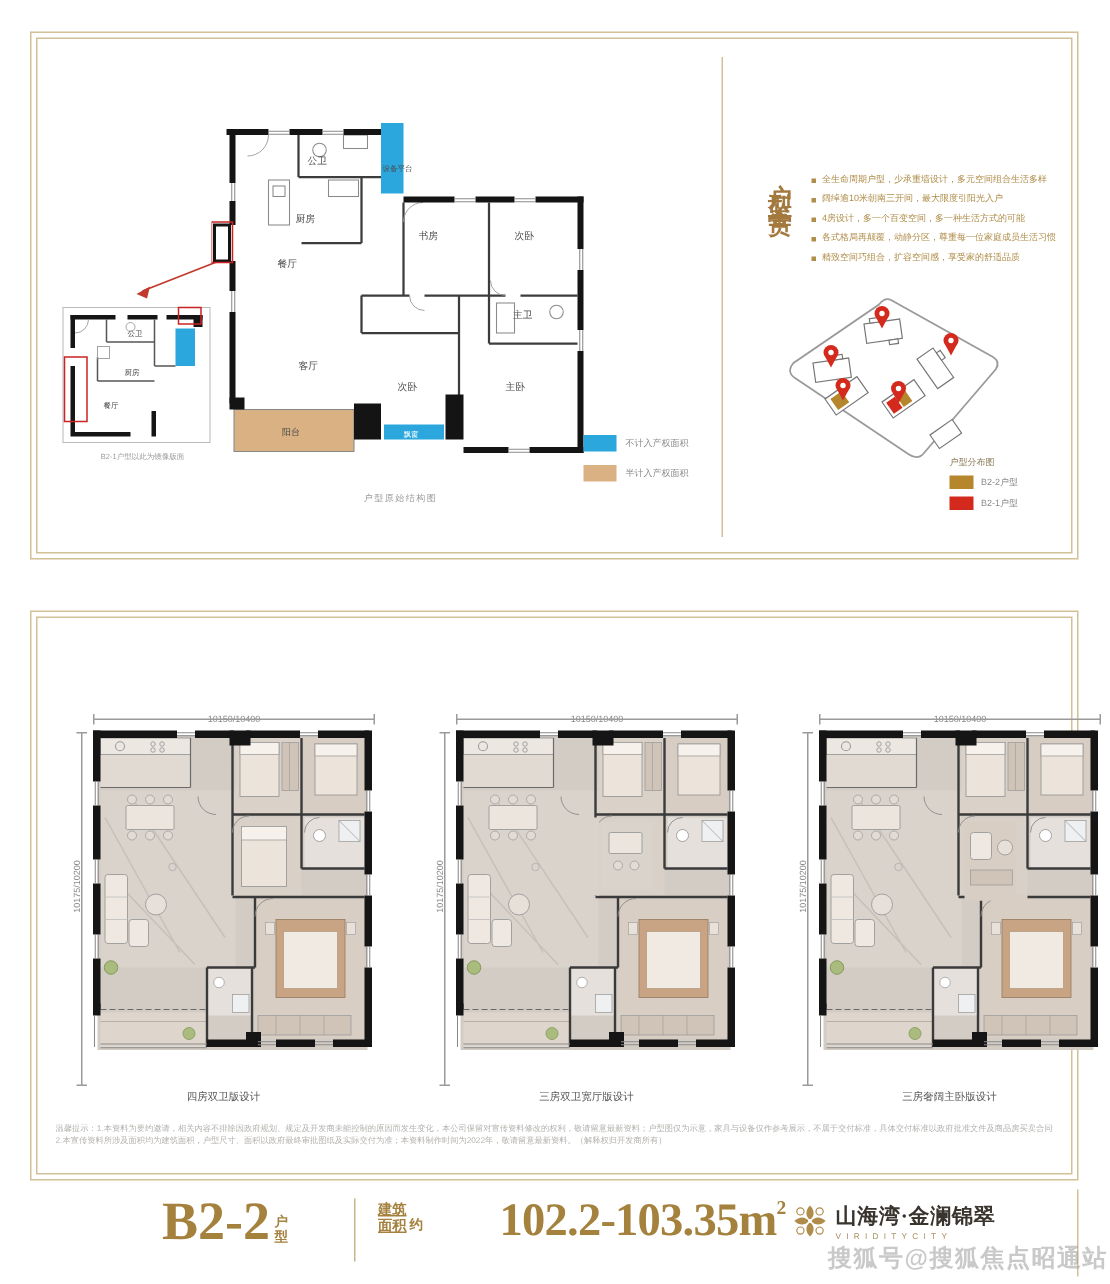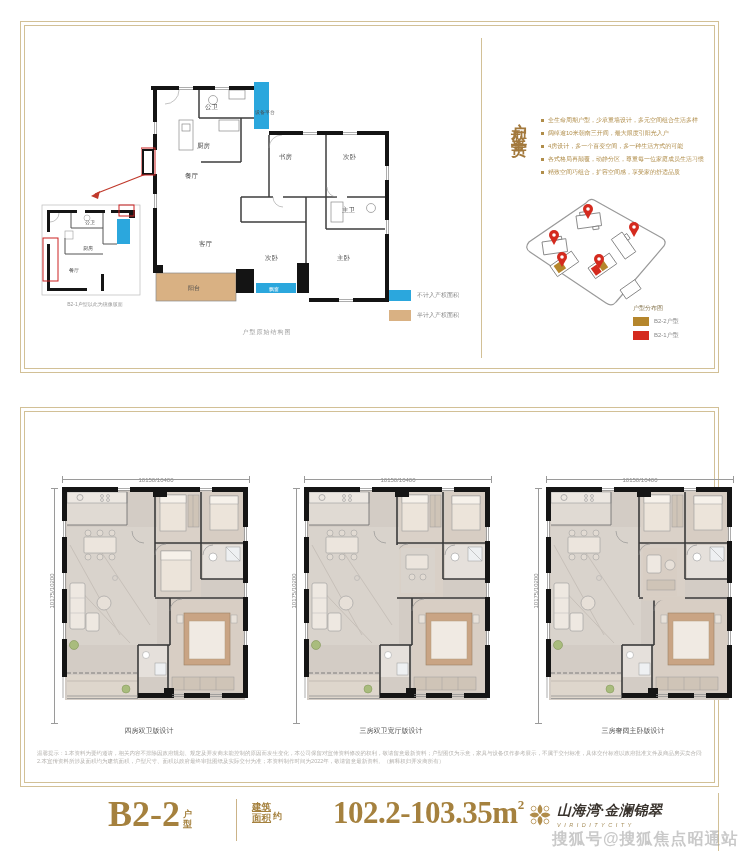--- a/index.html
+++ b/index.html
@@ -77,21 +77,21 @@
   .footer{position:absolute;left:0;top:790px;width:740px;height:66px;}
   .unit{position:absolute;left:108px;top:7px;display:flex;align-items:flex-end;}
   .unit .code{font-family:"Liberation Serif",serif;font-weight:bold;font-size:36px;line-height:34px;color:var(--goldtext);}
   .unit .suffix{margin:0 0 2px 3px;font-size:9px;line-height:10px;font-weight:bold;color:var(--goldtext);}
   .unit-divider{position:absolute;left:236px;top:9px;height:42px;width:1px;background:#cbb388;}
   .area{position:absolute;left:252px;top:7px;display:flex;align-items:flex-end;}
   .area .stack{margin:0 0 5px 0;font-size:9.5px;line-height:10.5px;font-weight:bold;color:var(--goldtext);text-decoration:underline;}
   .area .approx{margin:0 3px 5px 2px;font-size:9px;font-weight:bold;color:var(--goldtext);}
   .area .value{font-family:"Liberation Serif",serif;font-weight:bold;font-size:31px;line-height:31px;color:var(--goldtext);letter-spacing:-0.5px;margin-left:48px;}
   .area .sup{font-family:"Liberation Serif",serif;font-weight:bold;font-size:13px;color:var(--goldtext);position:relative;top:-15px;}
-  .brand{position:absolute;left:528px;top:12px;display:flex;align-items:center;font-style:italic;}
+  .brand{position:absolute;left:528px;top:12px;display:flex;align-items:flex-start;}
   .brand .emblem{width:24px;height:24px;margin-right:5px;}
   .brand .cn{font-family:"Liberation Serif",serif;font-weight:bold;font-size:14px;color:#3a342e;letter-spacing:0.5px;}
   .brand .en{font-size:5.5px;letter-spacing:3.5px;color:#a8905e;margin-top:2px;}
   .gold-edge{position:absolute;right:21px;top:3px;height:58px;width:1px;background:var(--gold);}
   .watermark{position:absolute;left:552px;top:39px;font-size:16px;font-weight:bold;
     color:#9e9e9e;opacity:0.55;letter-spacing:1px;white-space:nowrap;}
 
   svg text{font-family:"Liberation Sans",sans-serif;}
   .hidden-defs{position:absolute;width:0;height:0;overflow:hidden;}
 </style>

